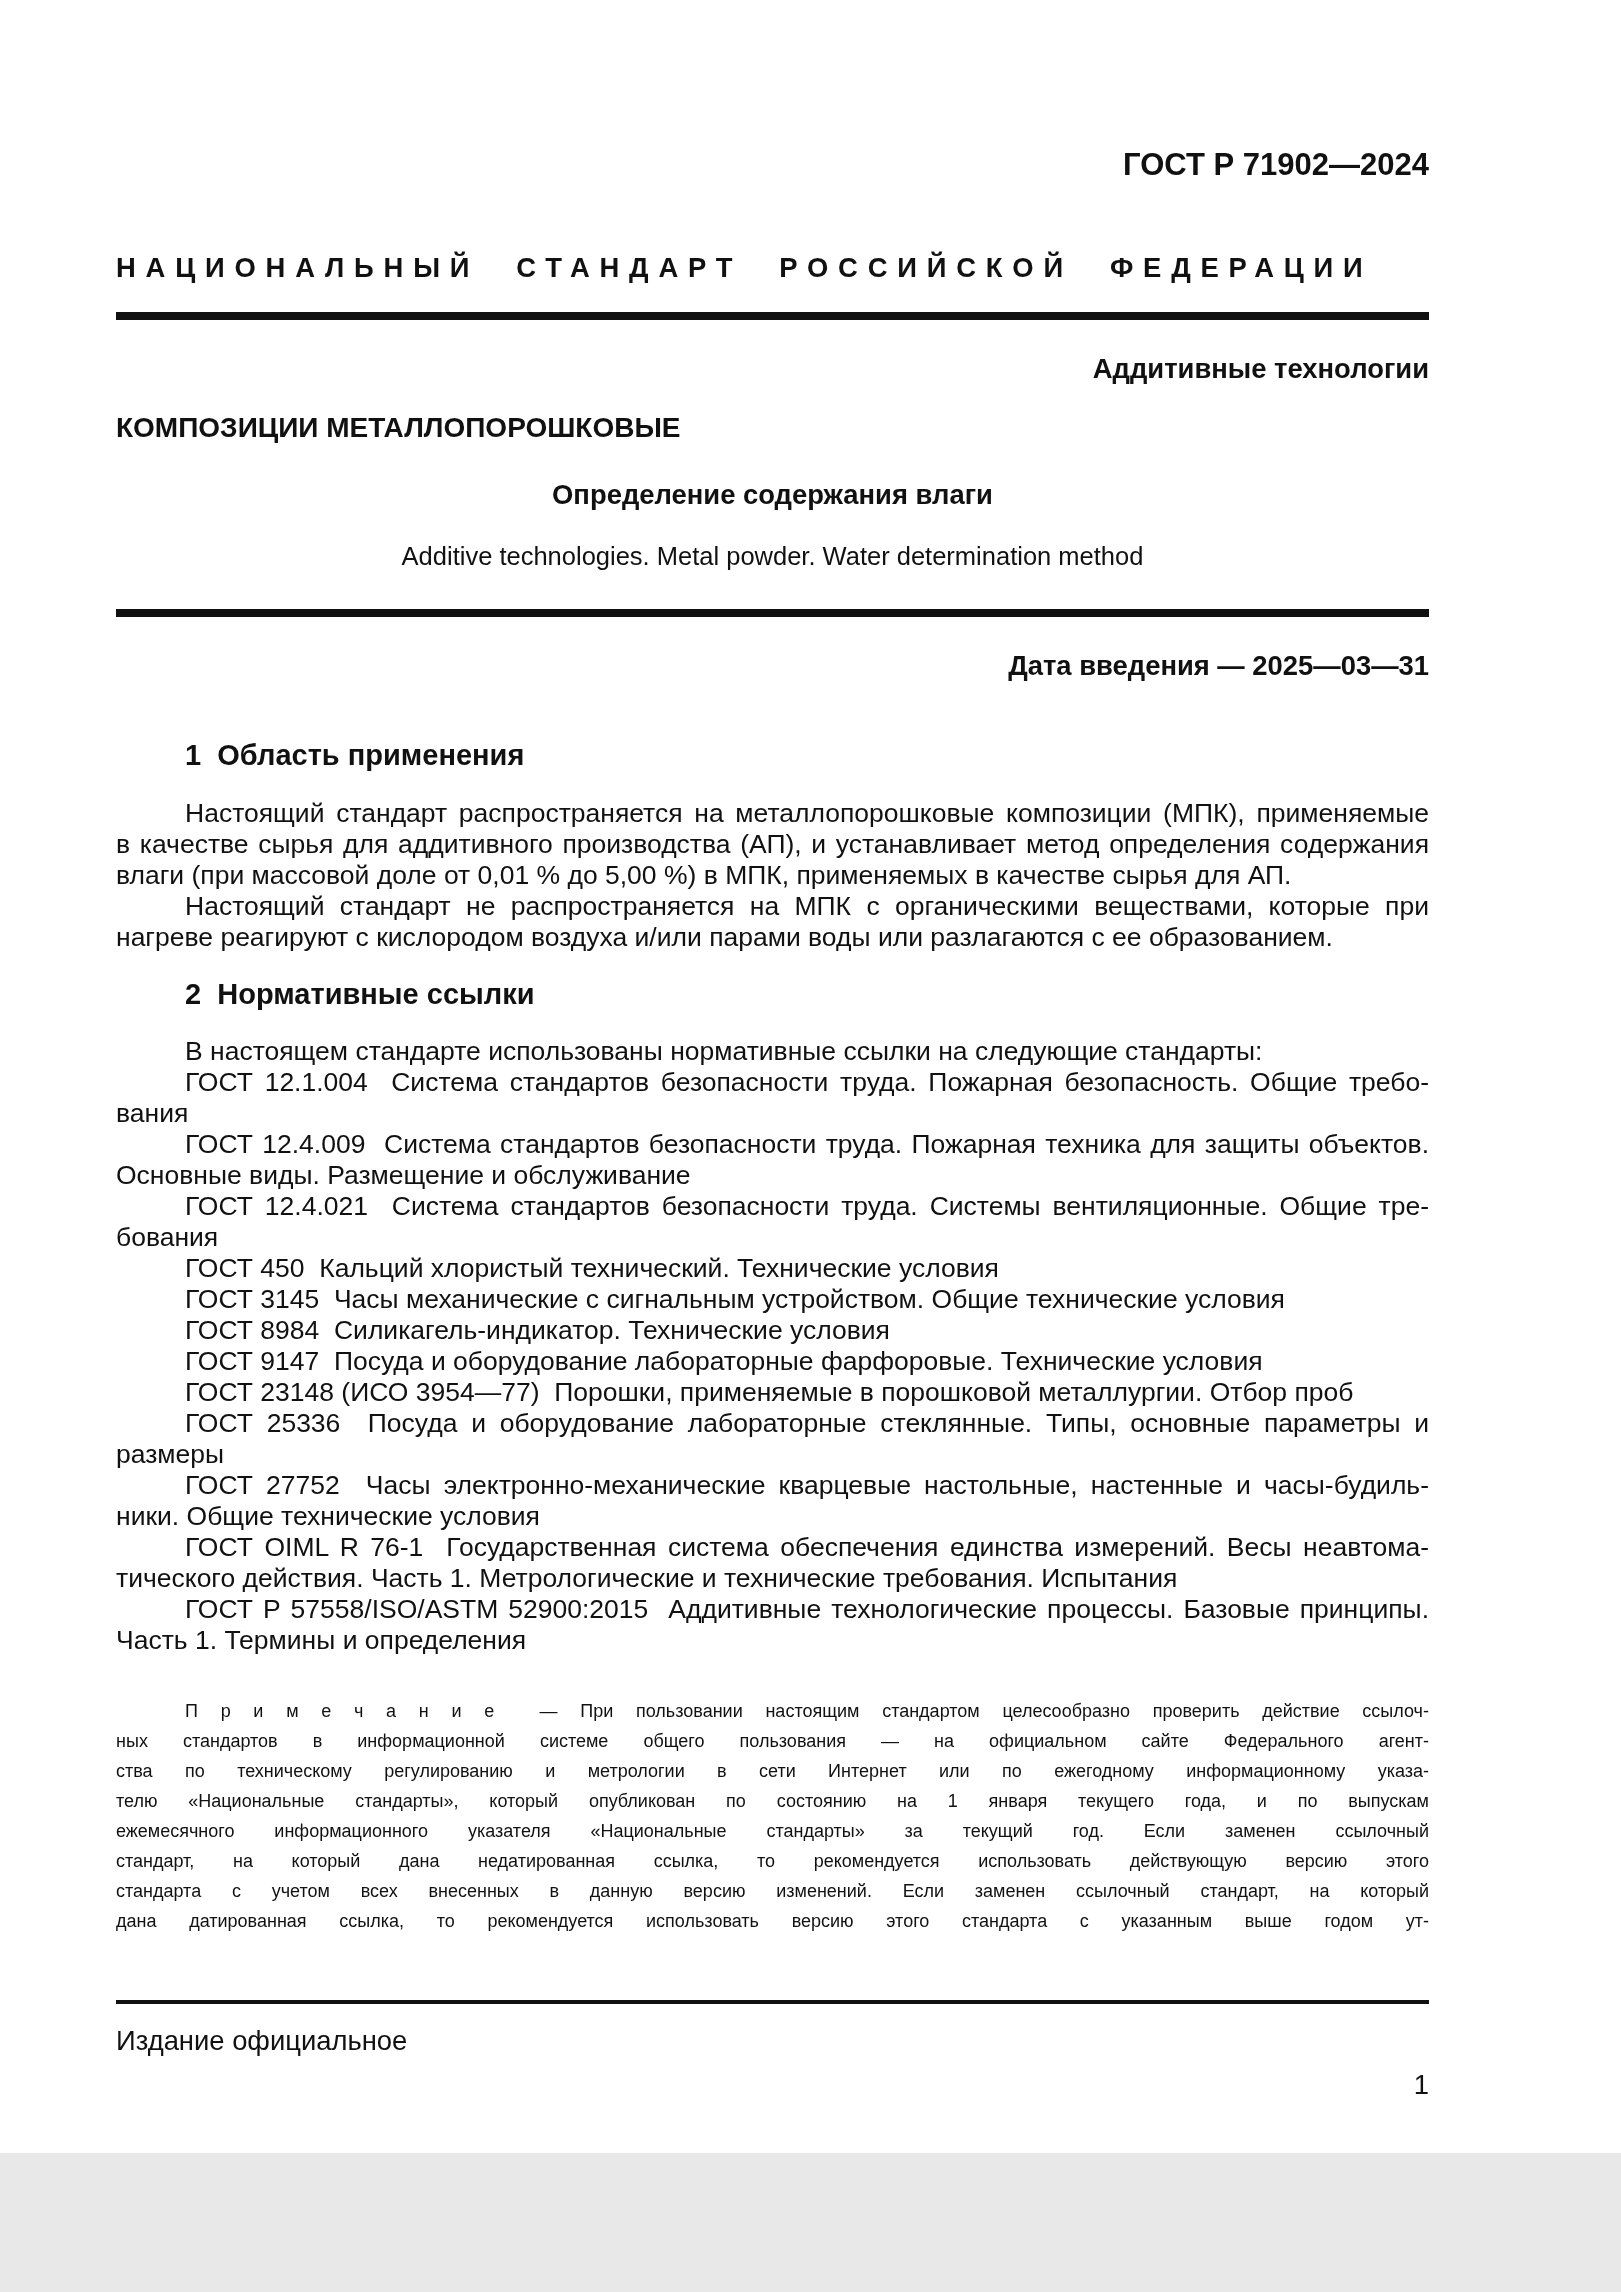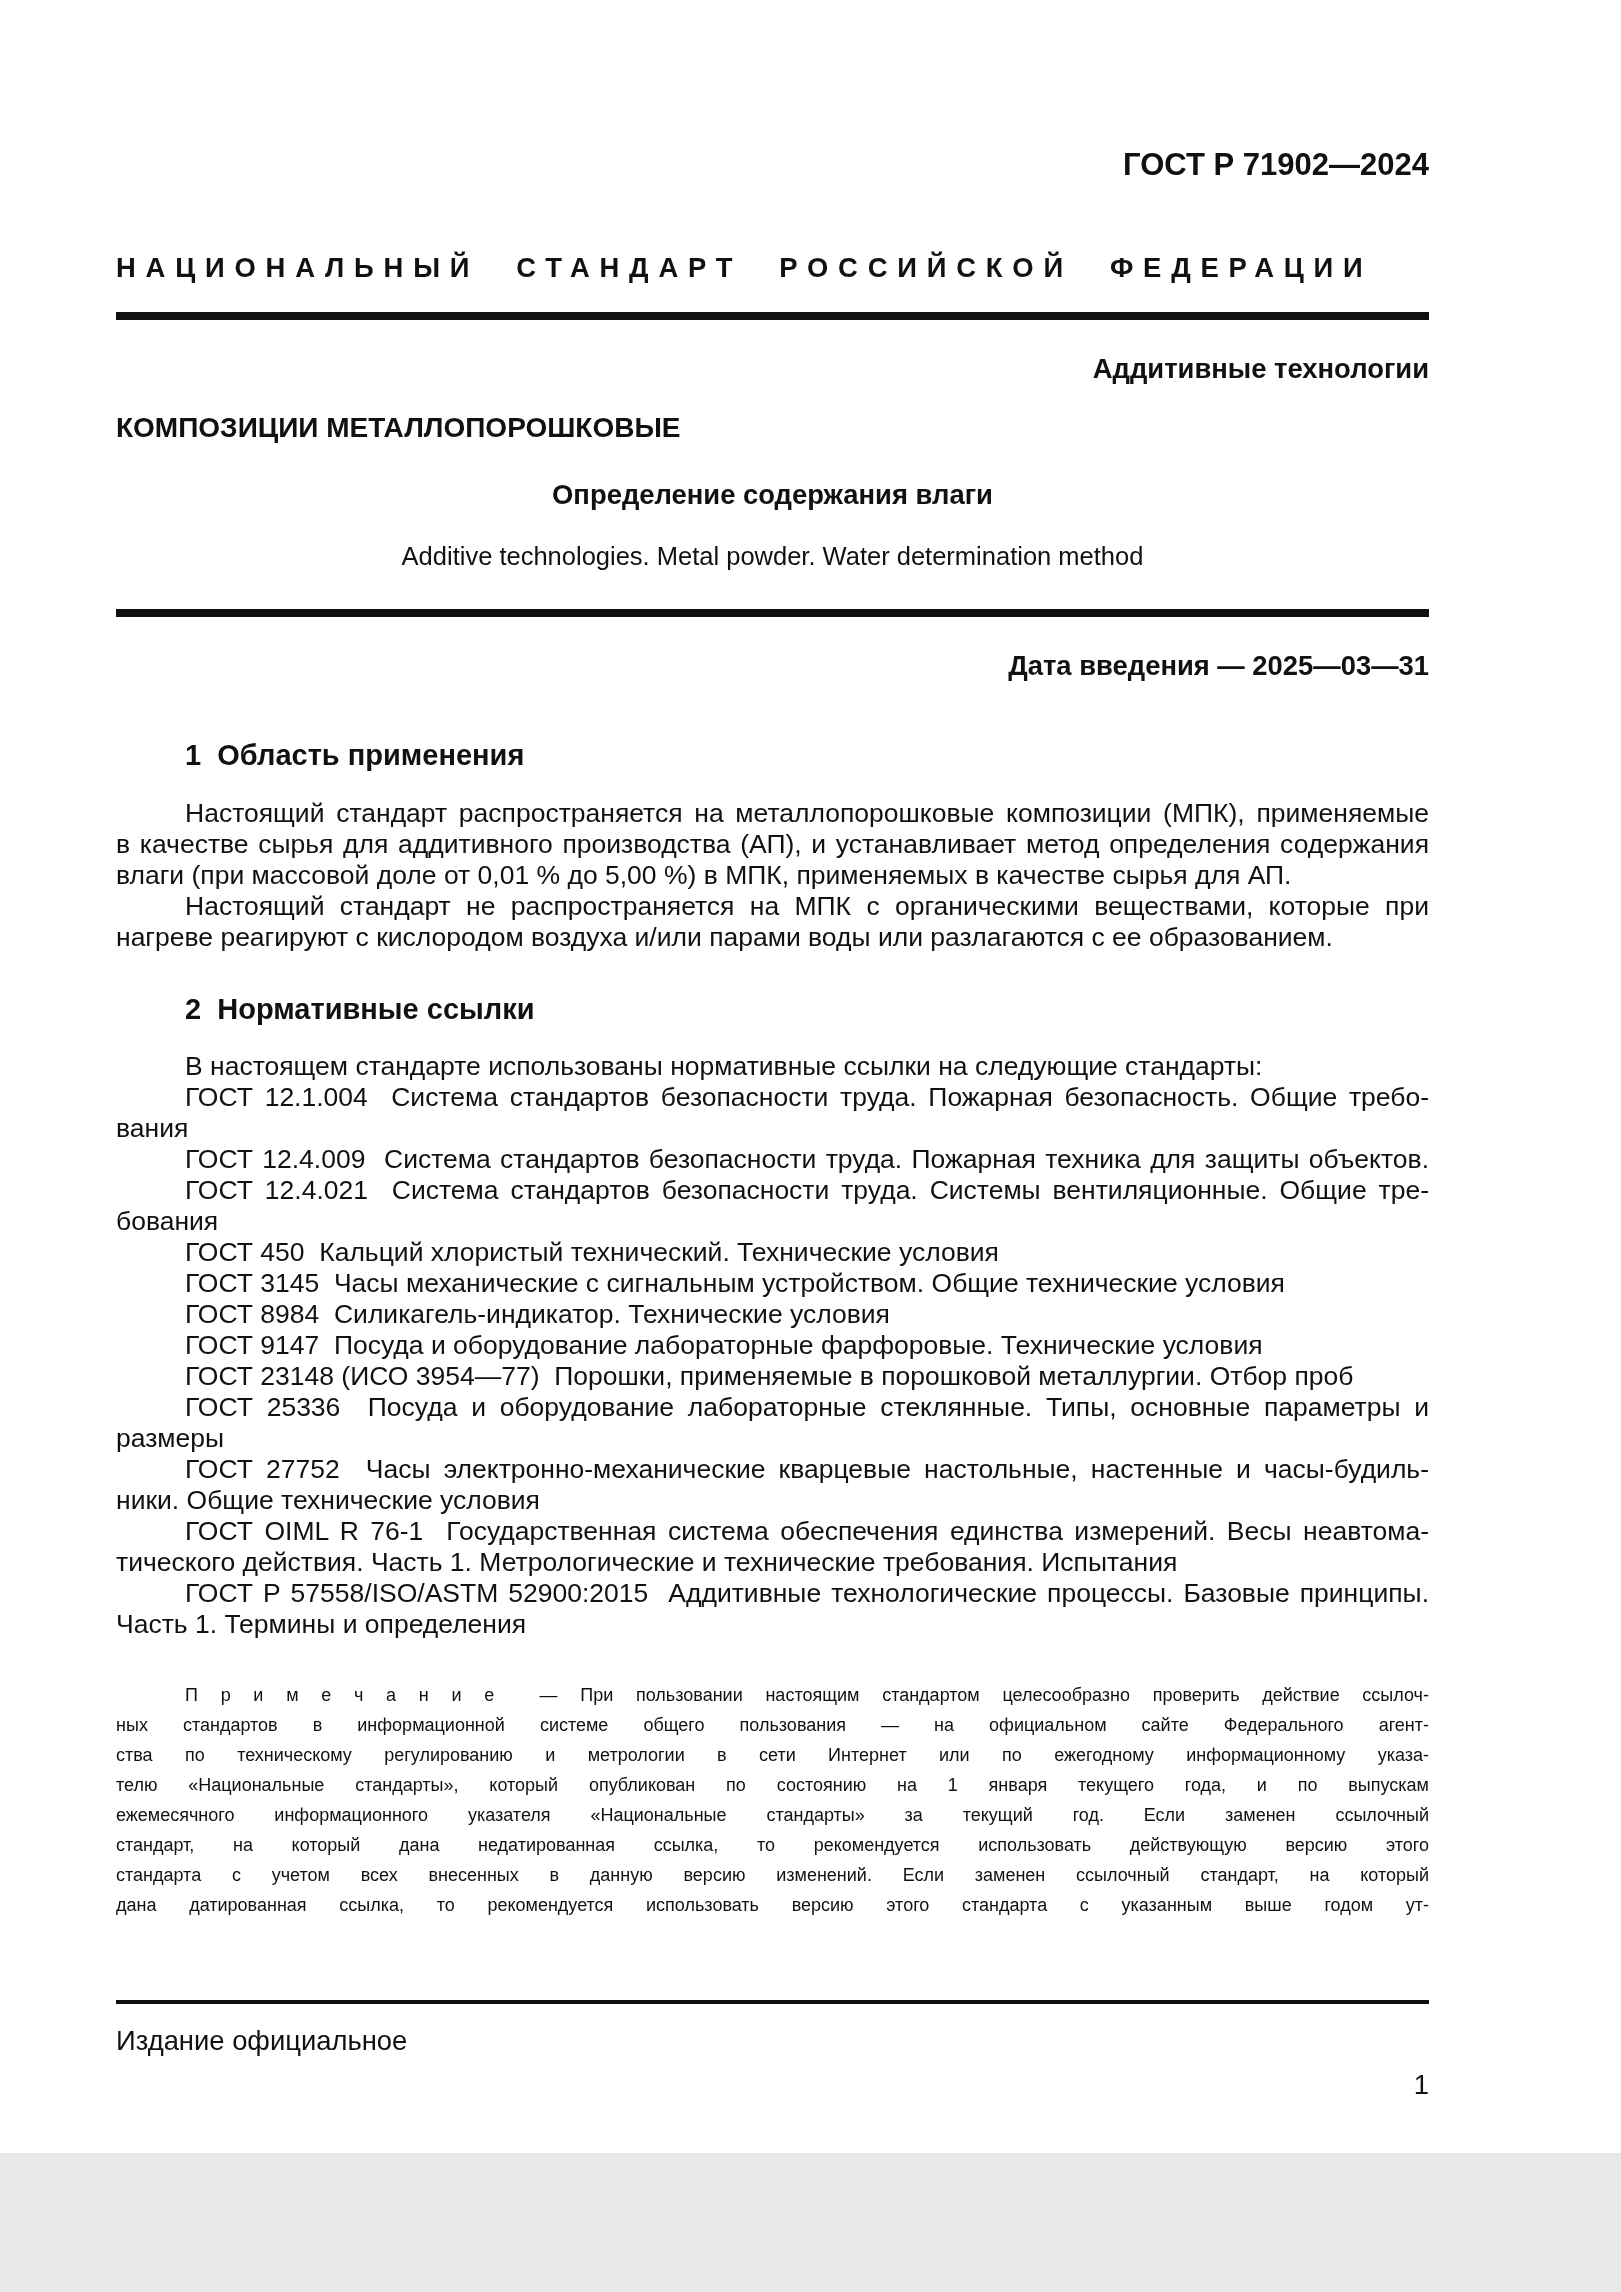--- a/index.html
+++ b/index.html
@@ -18,21 +18,21 @@
   .rule1{top:312px;height:7.8px;}
   .rule2{top:609px;height:7.8px;}
   .footer-rule{top:2000px;height:3.9px;}
   .t-subject{top:353px;text-align:right;font-size:27.4px;font-weight:bold;}
   .t-main{top:412px;text-align:left;font-size:28px;font-weight:bold;}
   .t-subtitle{top:479px;text-align:center;font-size:27.4px;font-weight:bold;}
   .t-english{top:542px;text-align:center;font-size:25.5px;}
   .intro-date{top:650px;text-align:right;font-size:27.4px;font-weight:bold;}
   .body-flow{top:737px;}
   .heading{font-size:29px;font-weight:bold;line-height:36px;padding-left:69px;margin:0 0 24.5px 0;}
-  .section + .section{margin-top:38px;}
+  .section + .section{margin-top:23px;}
   .para{margin:0;}
   .line{font-size:26.5px;line-height:31px;}
   .line.first{padding-left:69px;}
   .line.just{text-align:justify;text-align-last:justify;}
   .note{margin-top:40px;}
   .note .line{font-size:18px;line-height:30px;}
   .edition{top:2025px;font-size:27.4px;font-weight:normal;}
   .page-num{top:2069px;text-align:right;font-size:27.4px;}
 </style>
 </head>
@@ -65,20 +65,21 @@
         <div class="heading">2&nbsp;&nbsp;Нормативные ссылки</div>
         <div class="para">
           <div class="line first">В настоящем стандарте использованы нормативные ссылки на следующие стандарты:</div>
         </div>
         <div class="para">
           <div class="line first just">ГОСТ 12.1.004&nbsp; Система стандартов безопасности труда. Пожарная безопасность. Общие требо-</div>
           <div class="line">вания</div>
         </div>
         <div class="para">
           <div class="line first just">ГОСТ 12.4.009&nbsp; Система стандартов безопасности труда. Пожарная техника для защиты объектов.</div>
+          <div class="line">Основные виды. Размещение и обслуживание</div>
         </div>
         <div class="para">
           <div class="line first just">ГОСТ 12.4.021&nbsp; Система стандартов безопасности труда. Системы вентиляционные. Общие тре-</div>
           <div class="line">бования</div>
         </div>
         <div class="para">
           <div class="line first">ГОСТ 450&nbsp; Кальций хлористый технический. Технические условия</div>
         </div>
         <div class="para">
           <div class="line first">ГОСТ 3145&nbsp; Часы механические с сигнальным устройством. Общие технические условия</div>

